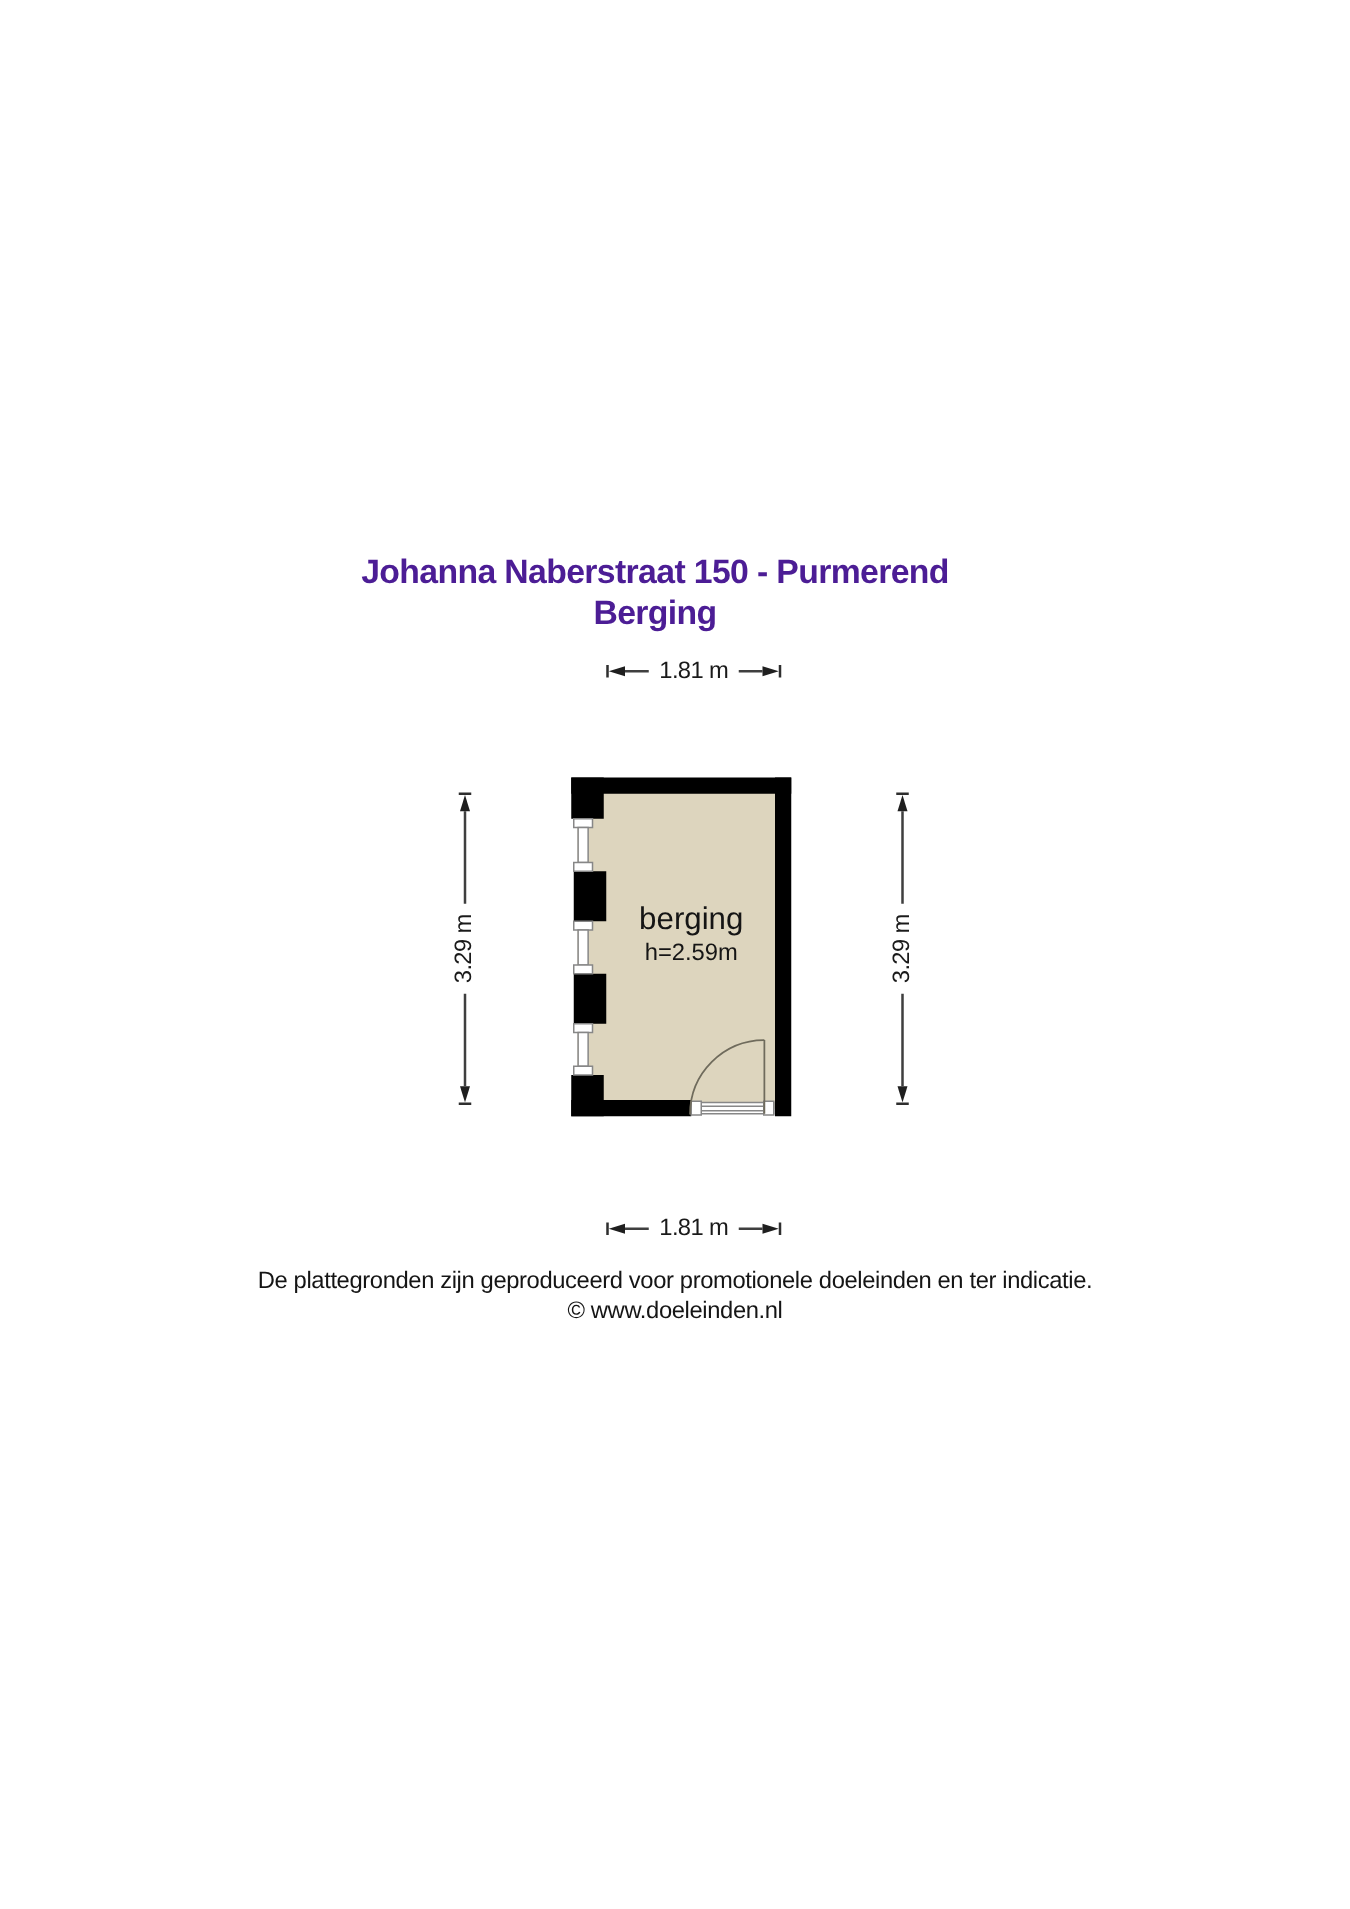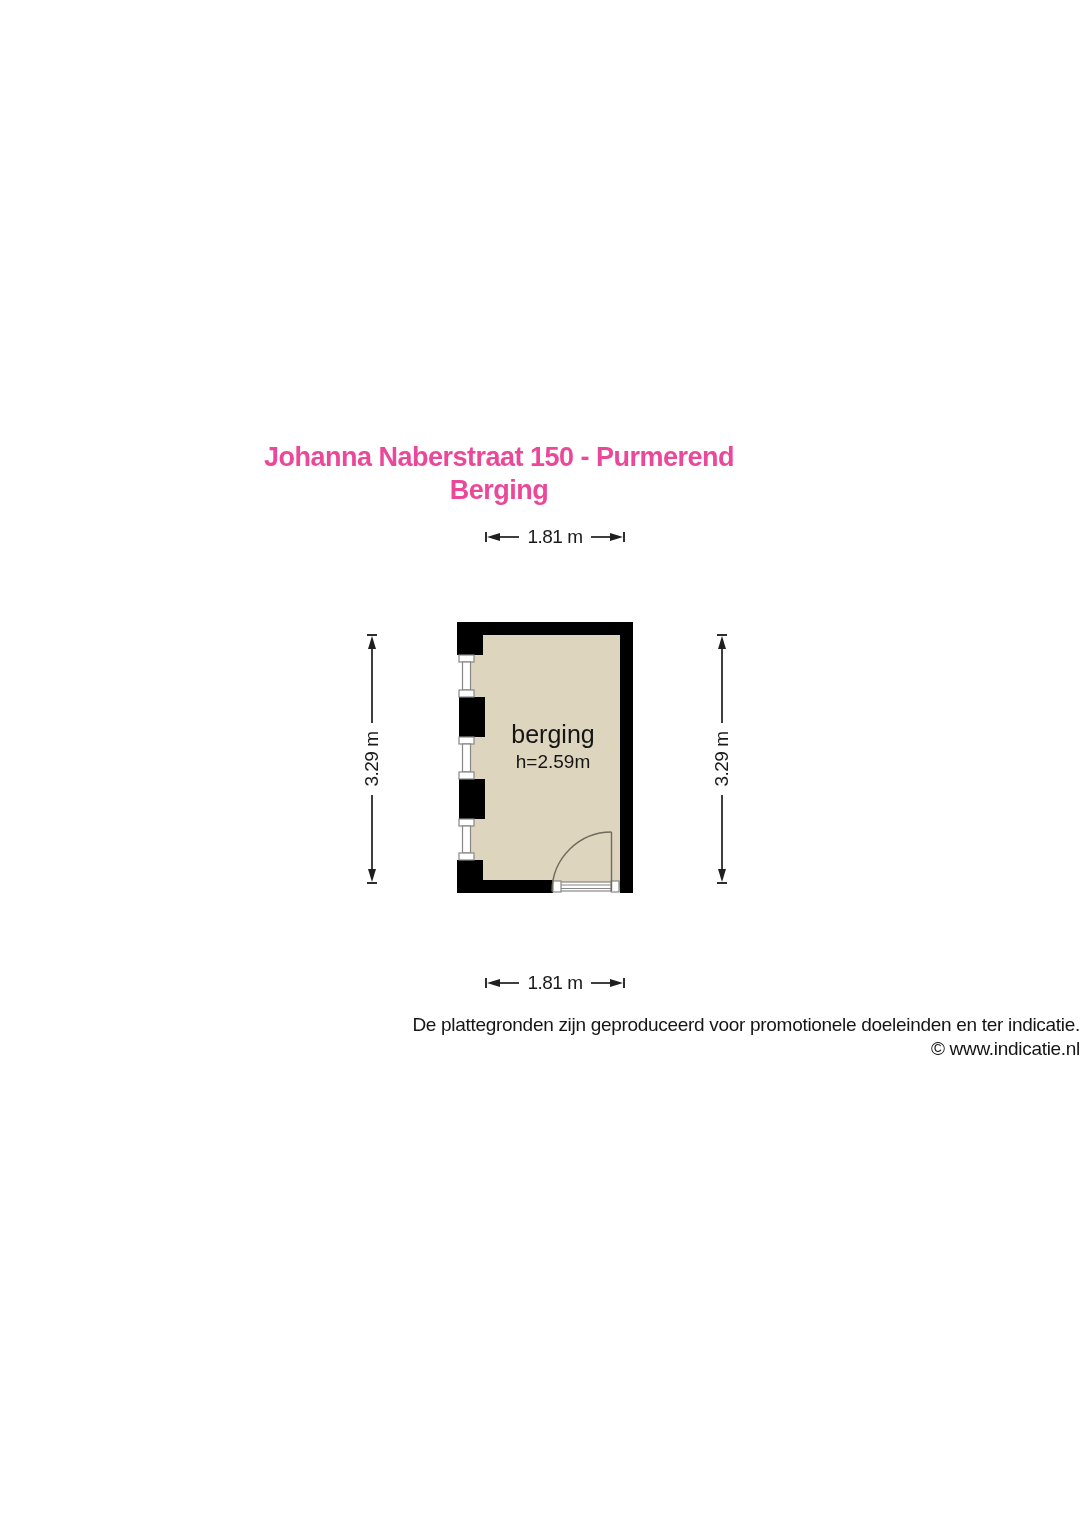--- a/index.html
+++ b/index.html
@@ -6,22 +6,23 @@
   body {
     width:1080px; height:1527px; position:relative;
     background:#ffffff; overflow:hidden;
     font-family:"Liberation Sans", sans-serif; color:#1a1a1a;
   }
   .abs { position:absolute; }
 
   
   .title {
     top:441px; left:0; width:998px; text-align:center;
-    font-weight:bold; font-size:27px; line-height:33px; color:#ec4899;
+    font-weight:bold; font-size:27px; line-height:33px; color:#4c1d95;
     letter-spacing:-0.5px;
+    padding-left:25px;
   }
 
   
   .dim {
     position:absolute; display:flex; align-items:center; height:20px;
   }
   .dim .tick { width:2px; height:10px; background:#2e2e2e; flex:0 0 auto; }
   .dim .ah { width:0; height:0; border-top:4px solid transparent; border-bottom:4px solid transparent; flex:0 0 auto; }
   .dim .ah.left  { border-right:13px solid #1f1f1f; }
   .dim .ah.right { border-left:13px solid #1f1f1f; }
@@ -33,21 +34,21 @@
   .dim.vertical { transform:rotate(-90deg); transform-origin:center center; }
 
   
   .plan-svg { position:absolute; left:450px; top:615px; width:200px; height:290px; }
 
   .room-name { font-size:25px; fill:#151515; }
   .room-h    { font-size:19px; fill:#151515; }
 
   
   .footer {
-    top:1013px; left:0; width:1080px; text-align:right;
+    top:1013px; left:0; width:1080px; text-align:center;
     font-size:19px; line-height:24px; color:#151515; letter-spacing:-0.3px;
   }
 </style>
 </head>
 <body>
 
 <div class="abs title">
   <div>Johanna Naberstraat 150 - Purmerend</div>
   <div>Berging</div>
 </div>
@@ -133,14 +134,14 @@
   <span class="ah left"></span>
   <span class="dline"></span>
   <span class="dlabel">1.81 m</span>
   <span class="dline"></span>
   <span class="ah right"></span>
   <span class="tick"></span>
 </div>
 
 <div class="abs footer">
   <div>De plattegronden zijn geproduceerd voor promotionele doeleinden en ter indicatie.</div>
-  <div>© www.indicatie.nl</div>
+  <div>© www.doeleinden.nl</div>
 </div>
 
 </body></html>

